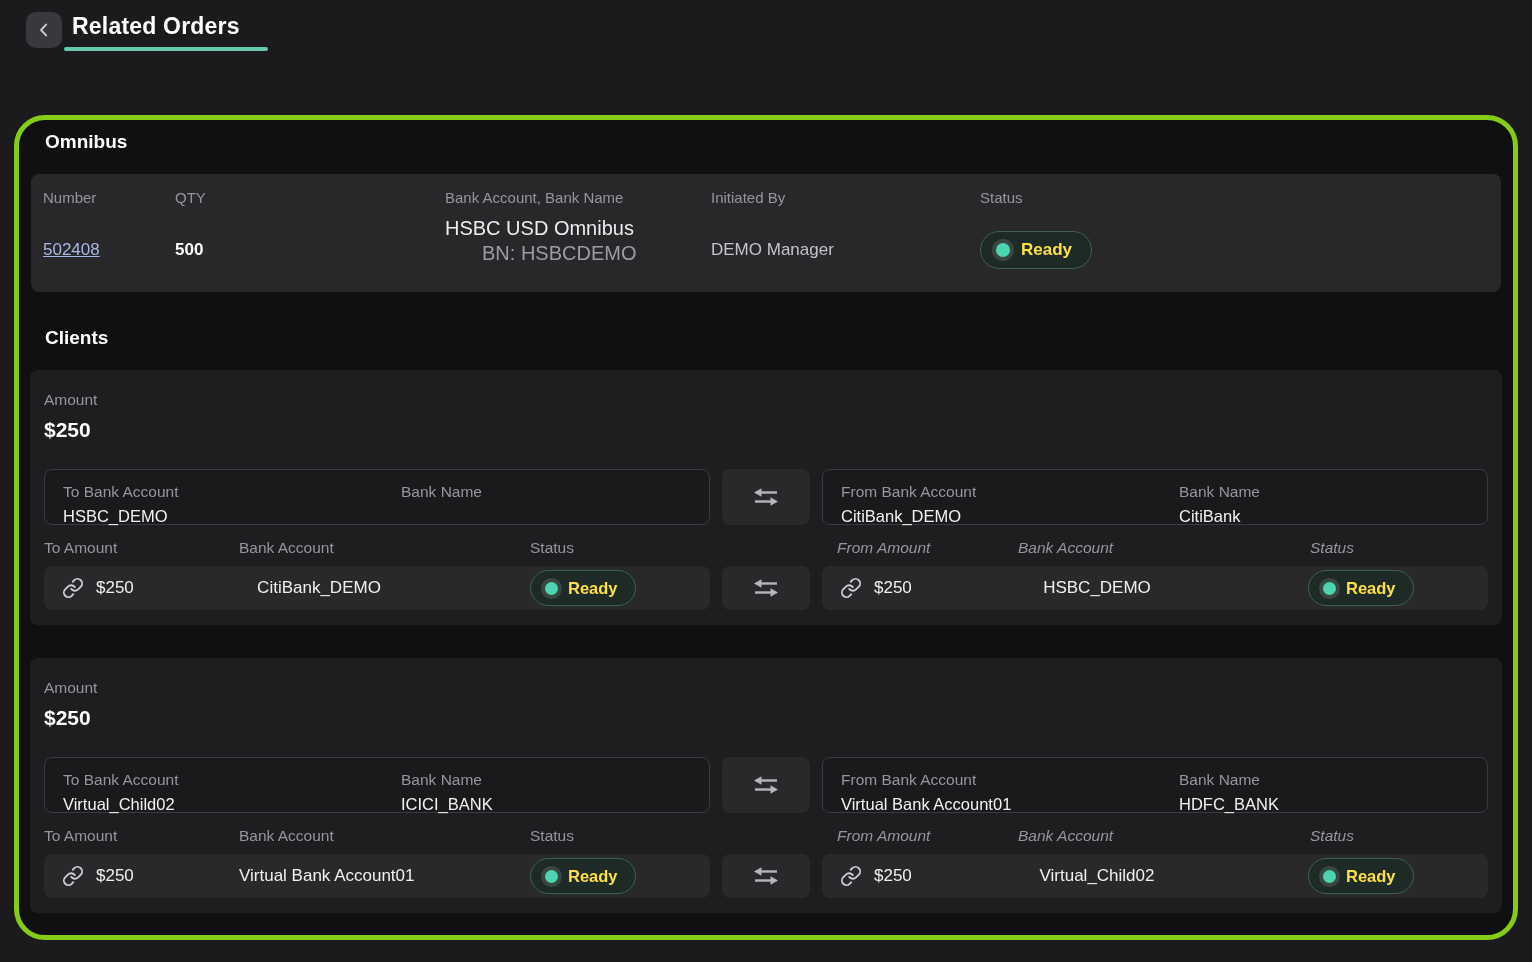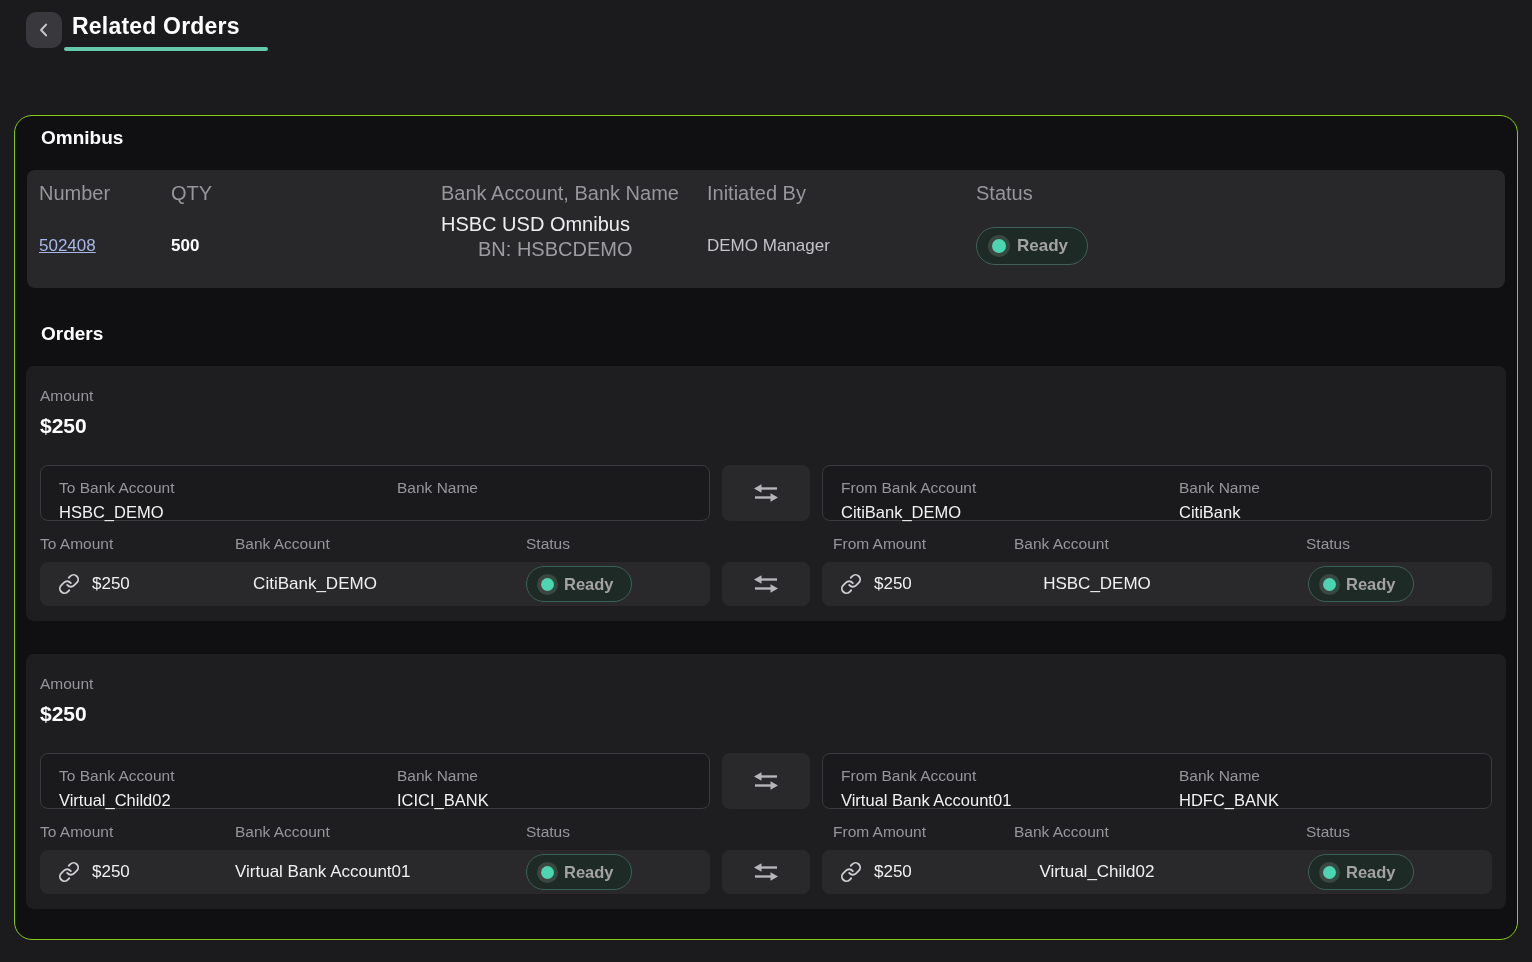--- a/index.html
+++ b/index.html
@@ -25,44 +25,44 @@
     padding:0 8px; white-space:nowrap;
   }
   .title-underline {
     margin-top:7px; height:4px; width:204px; border-radius:2px;
     background:#65c9ae;
   }
 
   
   .main-panel {
     position:absolute; left:14px; top:115px; width:1504px; height:825px;
-    border:1px solid #84cc16; border-radius:18px;
+    border:5px solid #84cc16; border-radius:31px;
     background:#101013; padding:8px 10px 0;
   }
   .section-title { font-size:19px; font-weight:700; color:#ffffff; margin:2px 0 0 16px; line-height:24px; }
 
   
   .omnibus-row {
     margin:20px 2px 0; height:118px; background:#28282b; border-radius:8px;
     display:grid; grid-template-columns:132px 270px 266px 269px 1fr;
     padding:14px 0 0 12px;
   }
-  .col-h { font-size:20px; color:#96969b; line-height:19px; }
+  .col-h { font-size:15px; color:#96969b; line-height:19px; }
   .val-single { margin-top:32px; font-size:17px; line-height:22px; }
   .order-link { color:#a9b7e8; text-decoration:underline; cursor:pointer; }
   .qty-val { font-weight:700; color:#ffffff; }
   .init-val { color:#c3c3c8; }
   .bank2 { margin-top:9px; font-size:20px; line-height:25px; color:#ededf0; }
   .bank2 .muted { color:#9c9ca1;margin-left:37px; }
 
   
   .badge {
     display:inline-flex; align-items:center;
     border:1.5px solid #3e6156; border-radius:20px;
-    background:#1e2a26; color:#a3a3a3; font-weight:700;
+    background:#1e2a26; color:#fde047; font-weight:700;
   }
   .badge .dot {
     border-radius:50%; background:#4dd4b1; box-shadow:0 0 0 4px #394740;
   }
   .badge-lg { height:38px; padding:0 19px 0 15px; font-size:17px; margin-top:24px; }
   .badge-lg .dot { width:14px; height:14px; margin-right:11px; }
   .badge-sm { height:36px; padding:0 17px 0 14px; font-size:16.5px; }
   .badge-sm .dot { width:13px; height:13px; margin-right:10px; }
 
   
@@ -86,21 +86,21 @@
   .pvalue { margin-top:5px; font-size:16.5px; color:#f2f2f4; line-height:21px; white-space:nowrap; }
 
   .transfer-btn {
     width:88px; flex:0 0 88px; border:none; border-radius:8px; background:#29292c;
     display:flex; align-items:center; justify-content:center; cursor:pointer;
   }
 
   .hdr-row { display:flex; margin-top:13px; font-size:15.5px; color:#96969b; line-height:19px; }
   .hdr-half { width:668px; flex:0 0 668px; display:flex; }
   .hdr-gap { width:112px; flex:0 0 112px; }
-  .hdr-half.right { padding-left:13px; }
+  .hdr-half.right { padding-left:13px;font-style:italic; }
   .hc-amt { width:195px; }
   .hdr-half.right .hc-amt { width:181px; }
   .hc-acct { width:291px; }
   .hdr-half.right .hc-acct { width:292px; }
   .hc-status { flex:1; }
 
   .rows-row { display:flex; gap:12px; margin-top:9px; height:44px; }
   .status-row {
     flex:1; background:#29292c; border-radius:8px;
     display:flex; align-items:center;
@@ -153,21 +153,21 @@
     </div>
     <div class="cell">
       <div class="col-h">Status</div>
       <div class="badge badge-lg">
         <span class="dot"></span>
         <span>Ready</span>
       </div>
     </div>
   </div>
 
-  <h2 class="section-title clients-title">Orders</h2>
+  <h2 class="section-title clients-title">Clients</h2>
 
   <div class="client-card">
     <div class="amt-label">Amount</div>
     <div class="amt-value">$250</div>
 
     <div class="panels-row">
       <div class="acct-panel">
         <div class="pcol1">
           <div class="plabel">To Bank Account</div>
           <div class="pvalue">HSBC_DEMO</div>

